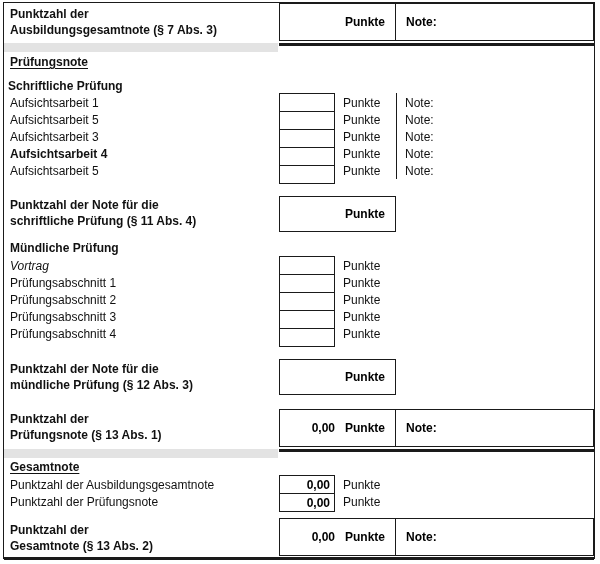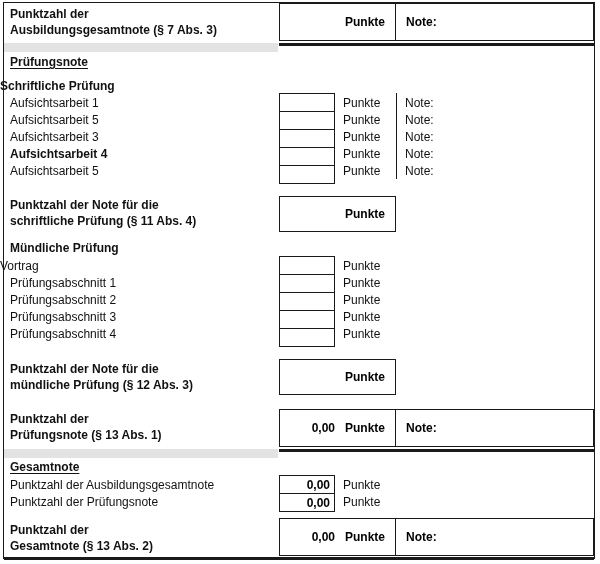--- a/index.html
+++ b/index.html
@@ -131,21 +131,21 @@
   </div>
   <div class="abs note-cell" style="left:396px; top:3px; width:198px; height:38px;">
     <span>Note:</span>
   </div>
 
   <div class="abs gray-band" style="left:4px; top:43px; width:274px;"></div>
   <div class="abs rule-thick" style="left:279px; top:43px; width:315px;"></div>
 
   <div class="abs label heading" style="left:10px; top:54px;">Prüfungsnote</div>
 
-  <div class="abs label bold" style="left:0; top:78px;">Schriftliche Prüfung</div>
+  <div class="abs label bold" style="left:8px; top:78px;">Schriftliche Prüfung</div>
 
   <div class="abs label" style="left:10px; top:95px;">Aufsichtsarbeit 1</div>
   <div class="abs label" style="left:10px; top:112px;">Aufsichtsarbeit 5</div>
   <div class="abs label" style="left:10px; top:129px;">Aufsichtsarbeit 3</div>
   <div class="abs label" style="left:10px; top:146px;font-weight:bold;">Aufsichtsarbeit 4</div>
   <div class="abs label" style="left:10px; top:163px;">Aufsichtsarbeit 5</div>
 
   <div class="abs stack" style="left:279px; top:93px; width:56px;">
     <div class="inputbox" style="height:17px;"></div>
     <div class="inputbox" style="height:17px;"></div>
@@ -171,21 +171,21 @@
   <div class="abs label bold" style="left:10px; top:197px;">Punktzahl der Note für die</div>
   <div class="abs label bold" style="left:10px; top:213px;">schriftliche Prüfung (§ 11 Abs. 4)</div>
 
   <div class="abs result-box" style="left:279px; top:196px; width:117px; height:36px;">
     <span class="value"></span>
     <span class="unit bold">Punkte</span>
   </div>
 
   <div class="abs label bold" style="left:10px; top:240px;">Mündliche Prüfung</div>
 
-  <div class="abs label" style="left:0; top:258px;">Vortrag</div>
+  <div class="abs label" style="left:10px; top:258px;font-style:italic;">Vortrag</div>
   <div class="abs label" style="left:10px; top:275px;">Prüfungsabschnitt 1</div>
   <div class="abs label" style="left:10px; top:292px;">Prüfungsabschnitt 2</div>
   <div class="abs label" style="left:10px; top:309px;">Prüfungsabschnitt 3</div>
   <div class="abs label" style="left:10px; top:326px;">Prüfungsabschnitt 4</div>
 
   <div class="abs stack" style="left:279px; top:256px; width:56px;">
     <div class="inputbox" style="height:17px;"></div>
     <div class="inputbox" style="height:17px;"></div>
     <div class="inputbox" style="height:17px;"></div>
     <div class="inputbox" style="height:17px;"></div>

